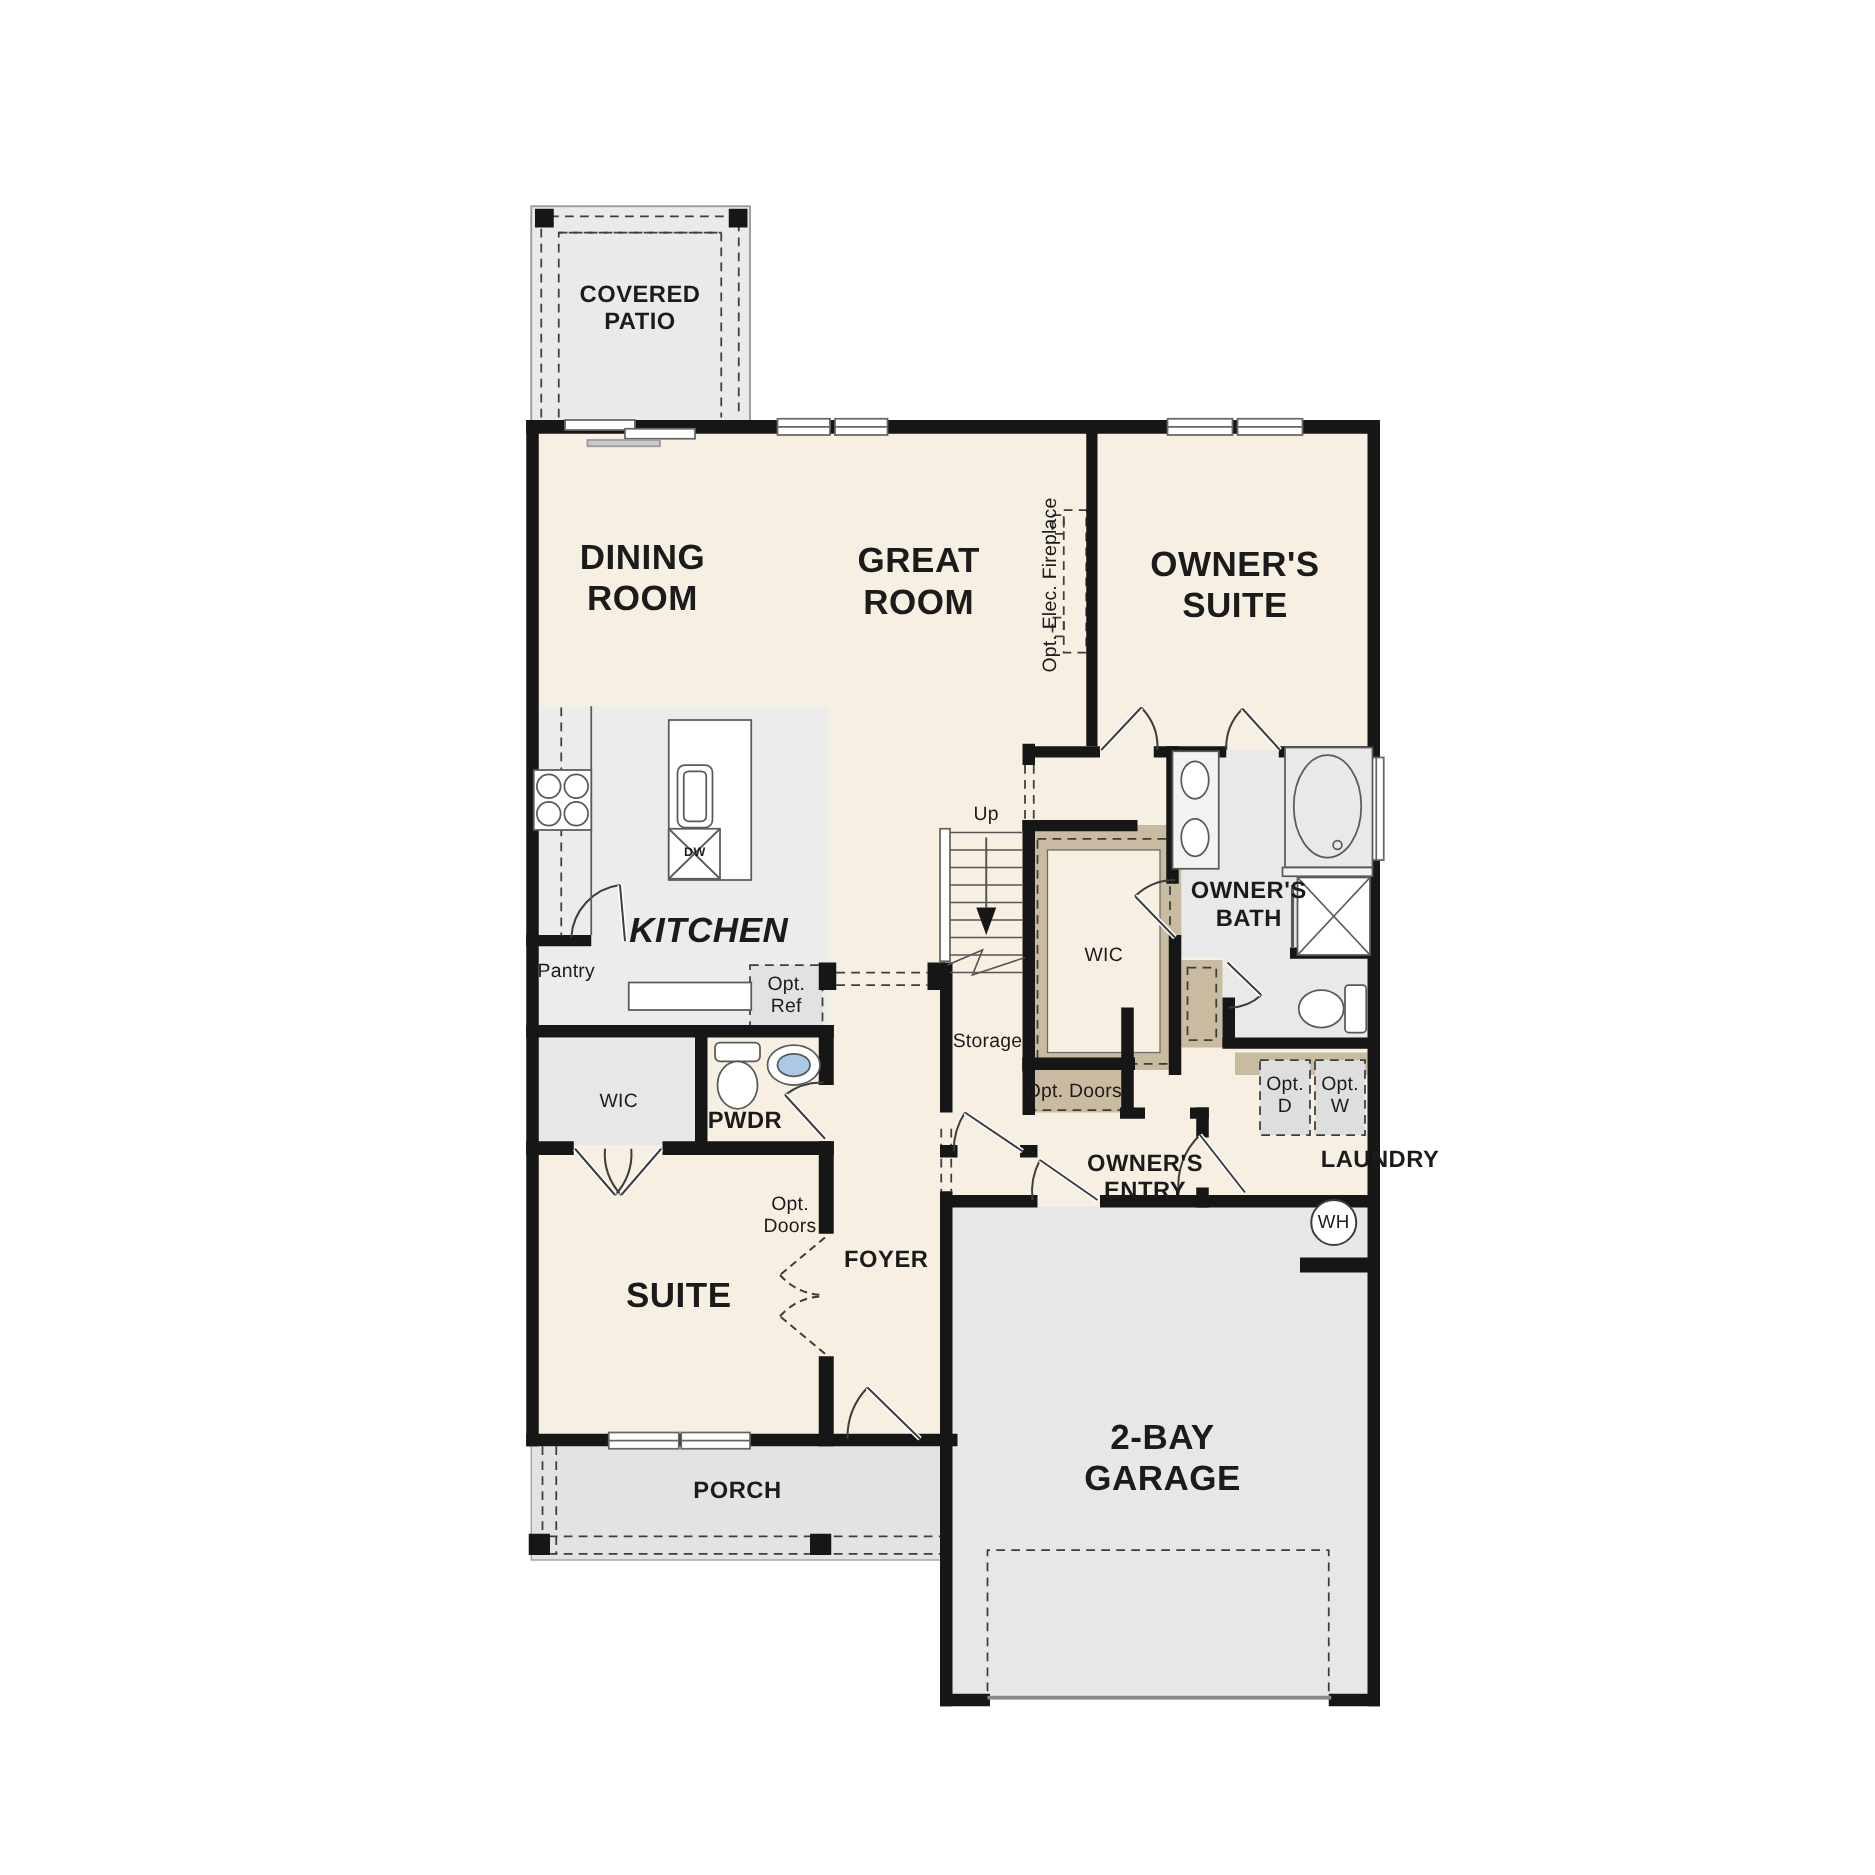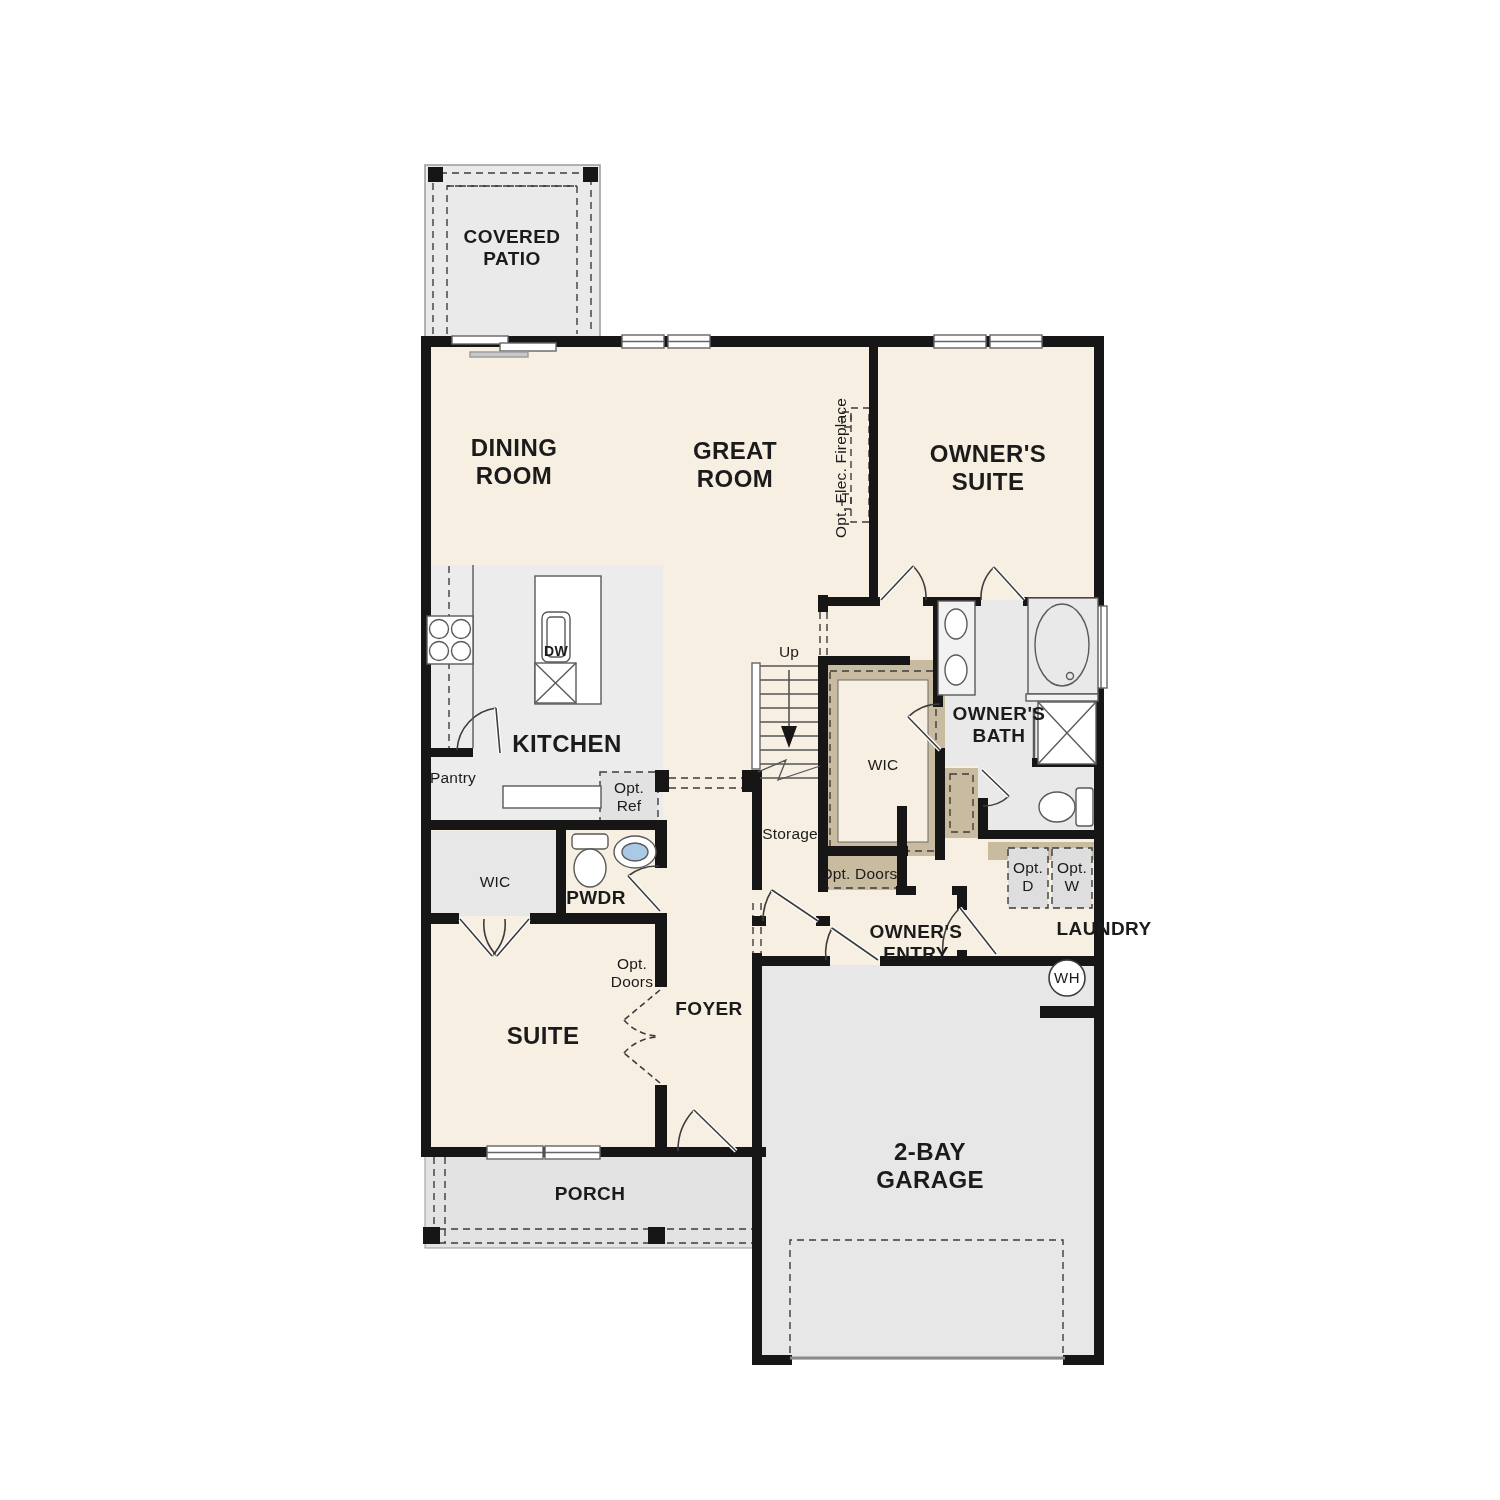--- a/index.html
+++ b/index.html
@@ -2,21 +2,21 @@
 <html><head>
 <meta charset="utf-8">
 <style>
   html,body{margin:0;padding:0;background:#ffffff;}
   #canvas{position:relative;width:1500px;height:1500px;background:#ffffff;overflow:hidden;
           font-family:"Liberation Sans","DejaVu Sans",sans-serif;}
   #plan-svg{position:absolute;left:0;top:0;}
   #labels{position:absolute;left:0;top:0;width:1500px;height:1500px;pointer-events:none;}
   .lbl{position:absolute;transform:translate(-50%,-50%);white-space:pre-line;text-align:center;
        color:#1b1b1b;line-height:1.18;letter-spacing:.4px;}
-  .room{font-weight:bold;font-size:24px;}
+  .room{font-weight:bold;font-size:28px;}
   .room-md{font-weight:bold;font-size:19px;}
   .room-sm{font-weight:bold;font-size:17px;}
   .minor{font-weight:normal;font-size:15.5px;letter-spacing:.2px;}
   .tiny{font-weight:normal;font-size:15px;}
   .rot{transform:translate(-50%,-50%) rotate(-90deg);}
 </style>
 </head>
 <body>
 
 <div id="canvas">
@@ -295,22 +295,22 @@
 <div id="labels">
   <div class="lbl room-md" style="left:512px;top:248px;">COVERED
 PATIO</div>
   <div class="lbl room" style="left:514px;top:462px;">DINING
 ROOM</div>
   <div class="lbl room" style="left:735px;top:465px;">GREAT
 ROOM</div>
   <div class="lbl minor rot" style="left:841px;top:468px;">Opt. Elec. Fireplace</div>
   <div class="lbl room" style="left:988px;top:468px;">OWNER'S
 SUITE</div>
-  <div class="lbl room" style="left:567px;top:744px;">KITCHEN</div>
-  <div class="lbl room-sm" style="left:556px;top:651px;font-size:14px;">DW</div>
+  <div class="lbl room" style="left:567px;top:744px;font-style:italic;">KITCHEN</div>
+  <div class="lbl room-sm" style="left:556px;top:683px;font-size:10px;">DW</div>
   <div class="lbl minor" style="left:453px;top:778px;">Pantry</div>
   <div class="lbl minor" style="left:629px;top:797px;">Opt.
 Ref</div>
   <div class="lbl minor" style="left:789px;top:652px;">Up</div>
   <div class="lbl minor" style="left:790px;top:834px;">Storage</div>
   <div class="lbl minor" style="left:883px;top:765px;">WIC</div>
   <div class="lbl room-md" style="left:999px;top:725px;">OWNER'S
 BATH</div>
   <div class="lbl minor" style="left:859px;top:874px;">Opt. Doors</div>
   <div class="lbl minor" style="left:495px;top:882px;">WIC</div>

